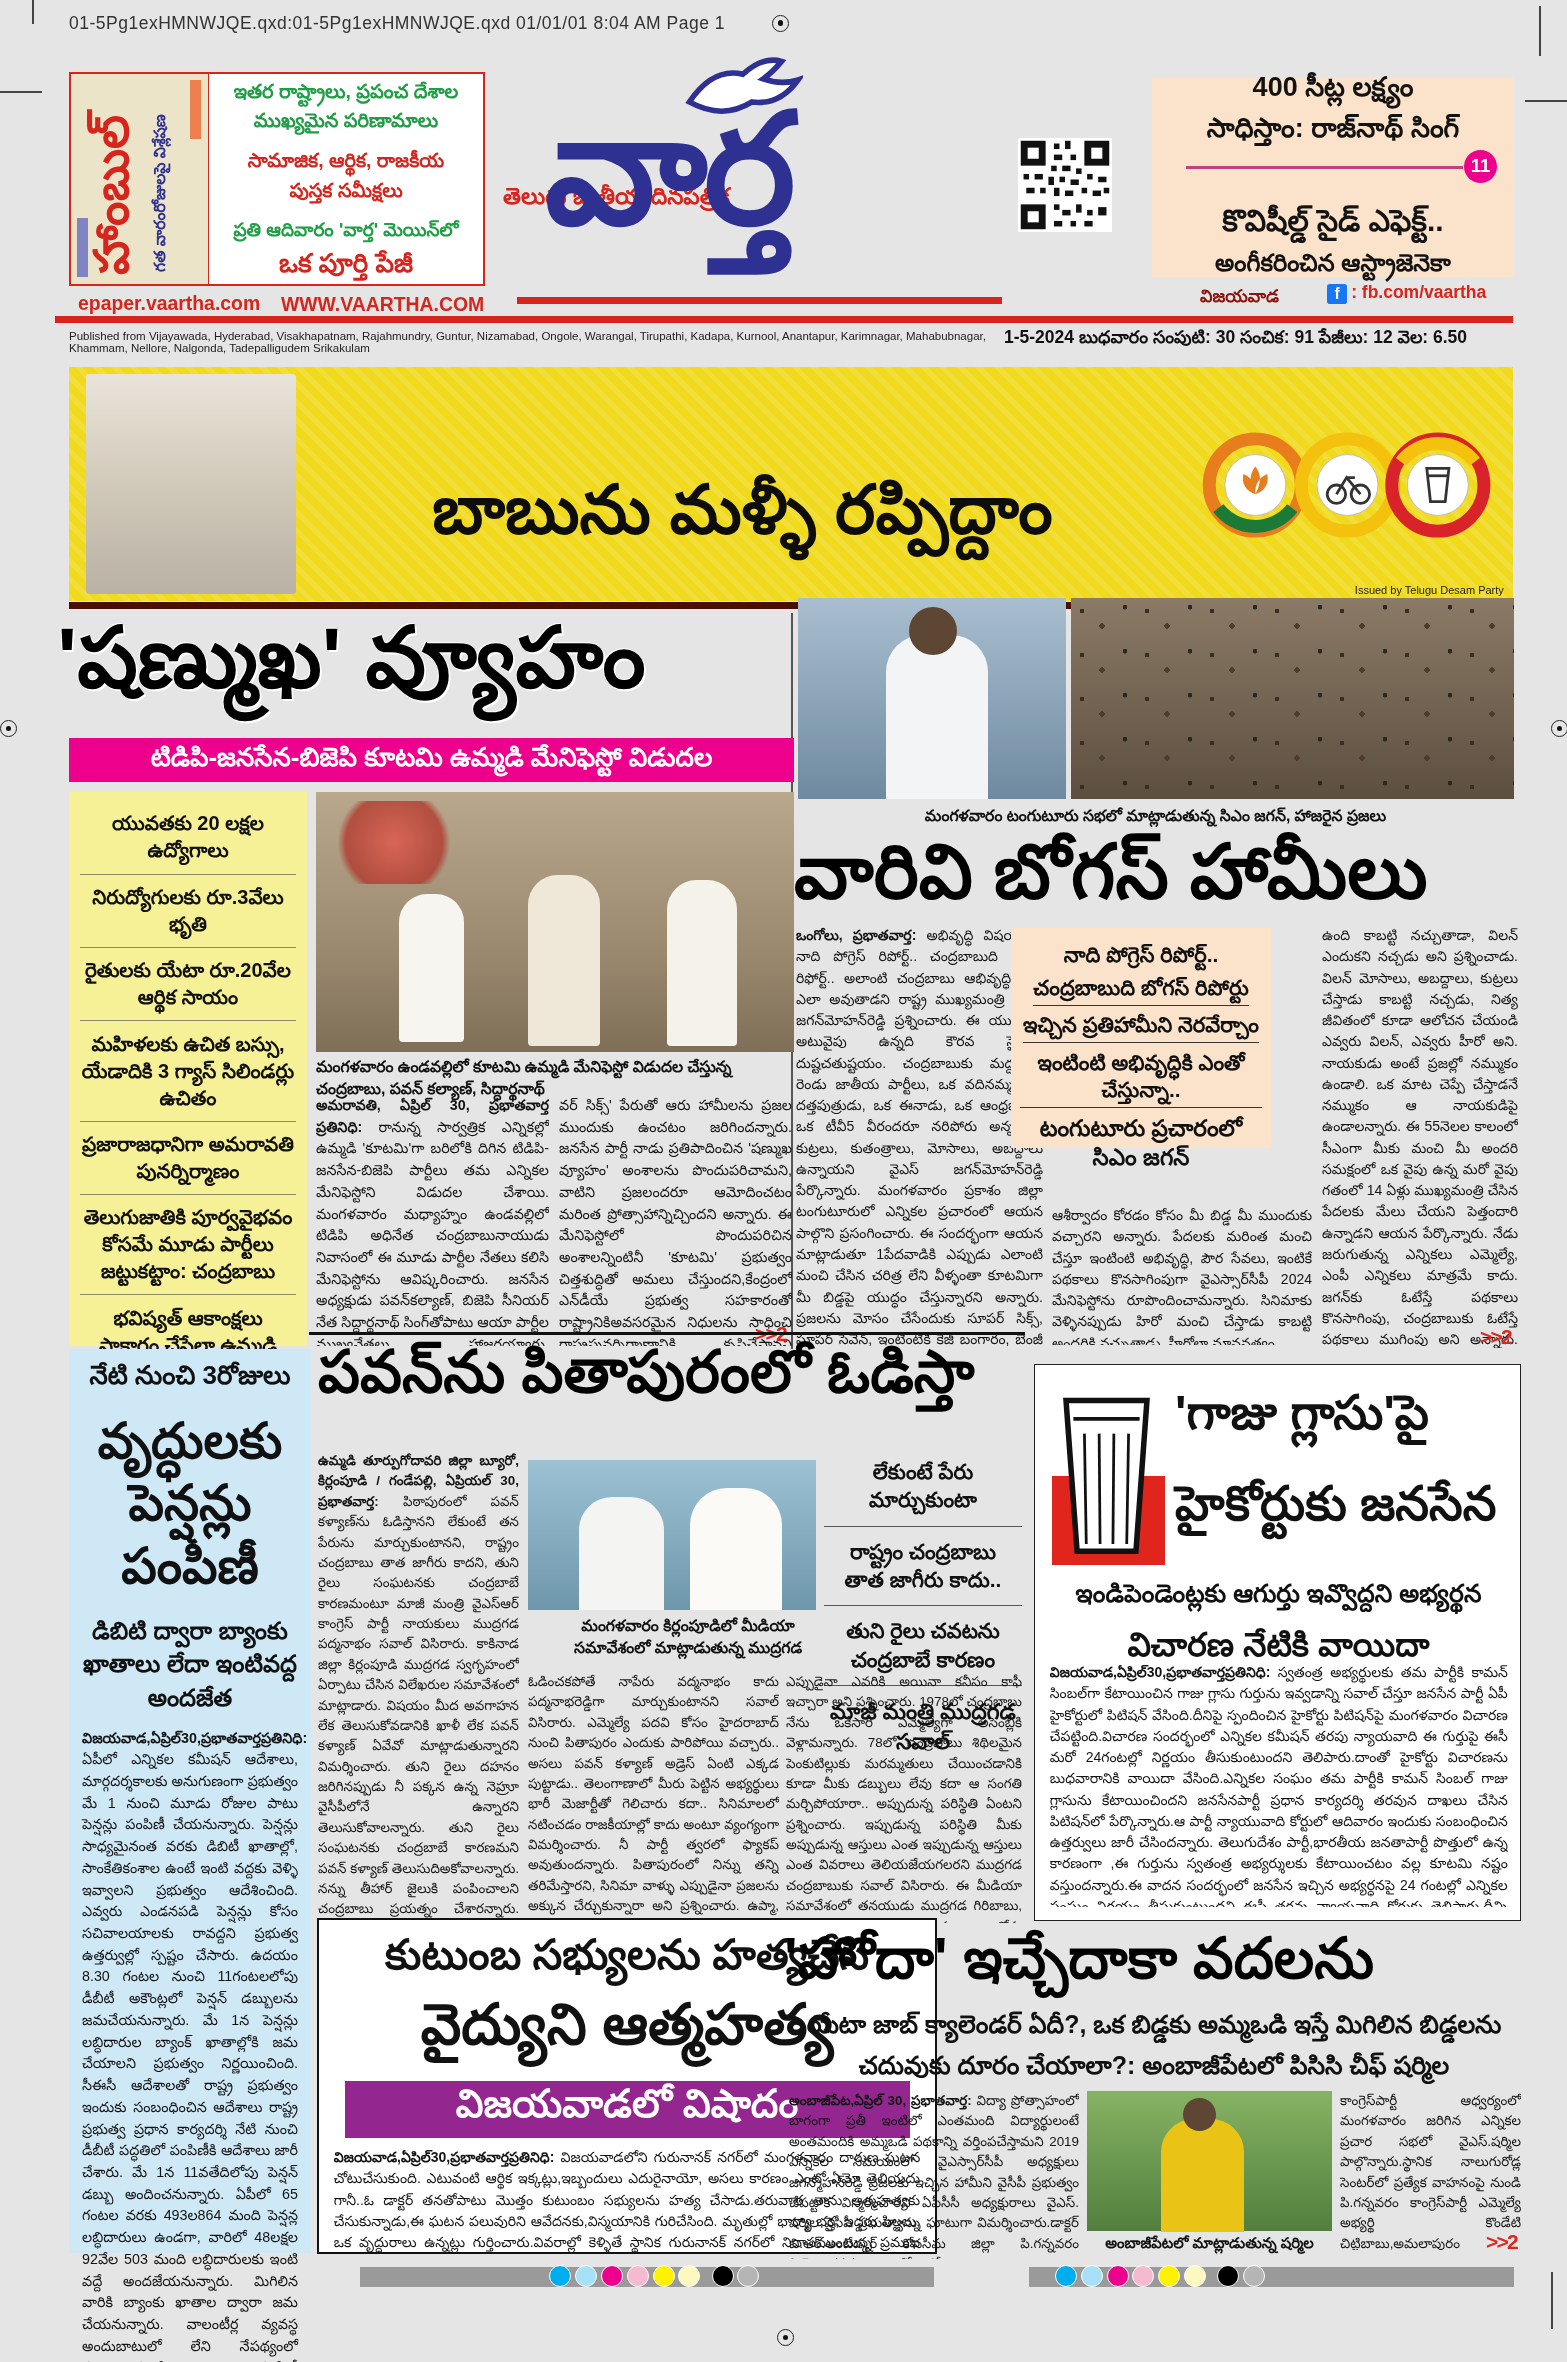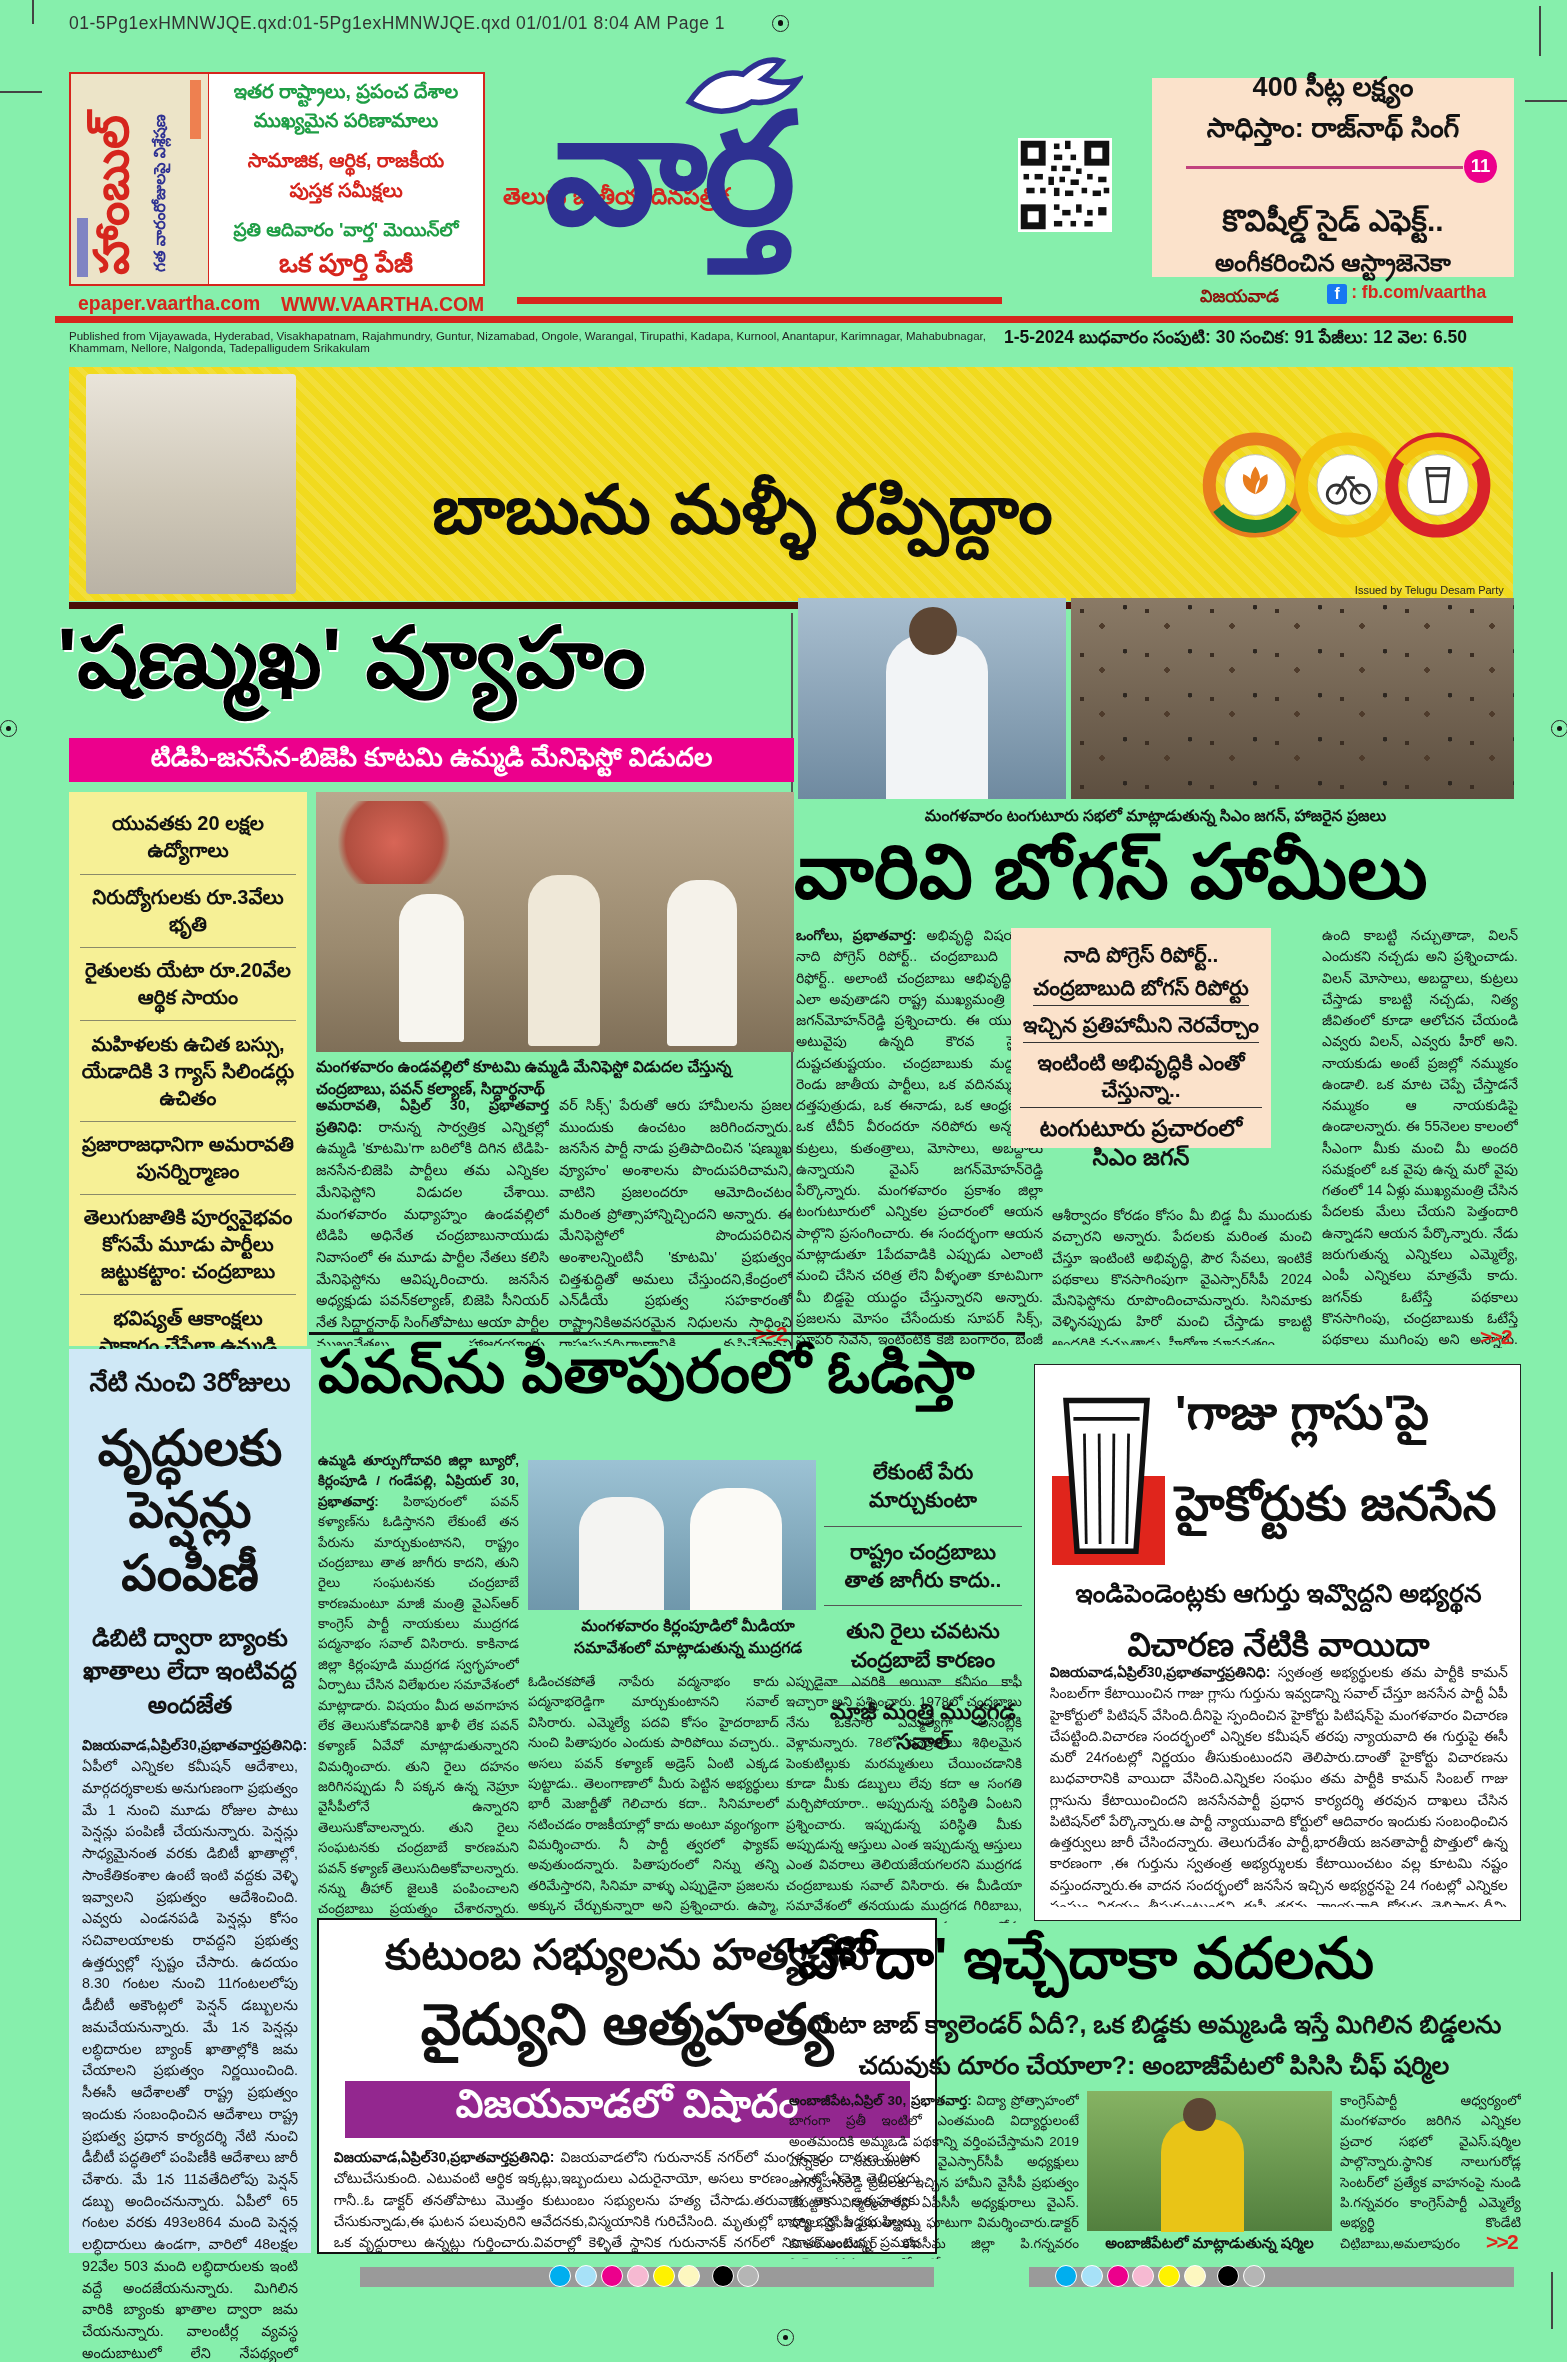--- a/index.html
+++ b/index.html
@@ -1,16 +1,16 @@
 <!DOCTYPE html>
 <html style="font-size:14.8px"><head>
 <meta charset="utf-8">
 <style>
   html,body{margin:0;padding:0;background:#ffffff;}
-  #page{position:relative;width:1567px;height:2363px;background:#86efac;overflow:hidden;
+  #page{position:relative;width:1567px;height:2363px;background:#e5e5e5;overflow:hidden;
         font-family:"Liberation Sans","DejaVu Sans",sans-serif;color:#111;}
   .abs{position:absolute;}
   .c{text-align:center;}
   .j{text-align:justify;text-justify:inter-word;}
   .b{font-weight:bold;}
   .red{color:#d6251d;}
   .jump{color:#e0251c;font-weight:bold;font-size:21px;letter-spacing:-1.8px;}
   
   .cross{width:14.8px;height:14.8px;border:1.8px solid #222;border-radius:50%;position:absolute;}
   .cross::after{content:"";position:absolute;left:50%;top:50%;width:5.5px;height:5.5px;margin:-2.8px 0 0 -2.8px;background:#111;border-radius:50%;}
@@ -46,21 +46,21 @@
   .ybox .it:last-child{border-bottom:none;}
   .strip{background:#ec008c;color:#fff;font-weight:bold;font-size:26px;display:flex;align-items:center;justify-content:center;}
   .cap{font-size:15.7px;font-weight:bold;color:#111;}
   .body15{font-size:14.3px;line-height:1.52;color:#141414;}
   .body15 .by{font-weight:bold;}
   .pullbox{background:#fbe2cb;padding:13px 9.2px;box-sizing:border-box;display:flex;flex-direction:column;align-items:center;gap:5.5px;}
   .pullbox .q{font-size:21px;font-weight:bold;text-align:center;line-height:1.3;}
   .pullbox .u{border-bottom:1.8px solid #333;padding-bottom:3.7px;}
   .sidebul .it{font-size:21px;font-weight:bold;text-align:center;padding:11px 3.7px;line-height:1.35;border-bottom:1.8px solid #555;}
   .sidebul .it:last-child{border-bottom:none;}
-  .bluebox{background:#cfe8f6;padding:14px 13px;box-sizing:border-box;}
+  .bluebox{background:#cfe8f6;padding:7px 13px;box-sizing:border-box;}
   .gbox{border:1.8px solid #222;background:#fff;box-sizing:border-box;}
   .dbox{border:2.8px solid #111;background:#fff;box-sizing:border-box;}
   .band{background:#93278f;color:#fff;font-weight:bold;display:flex;align-items:center;justify-content:center;}
   .regbar{height:20px;background:#9a9a9a;position:absolute;}
   .dot{width:22px;height:22px;border-radius:50%;position:absolute;top:-1.8px;border:1.8px solid #fff;box-sizing:border-box;}
 </style>
 </head>
 <body>
 
 <div id="page">

